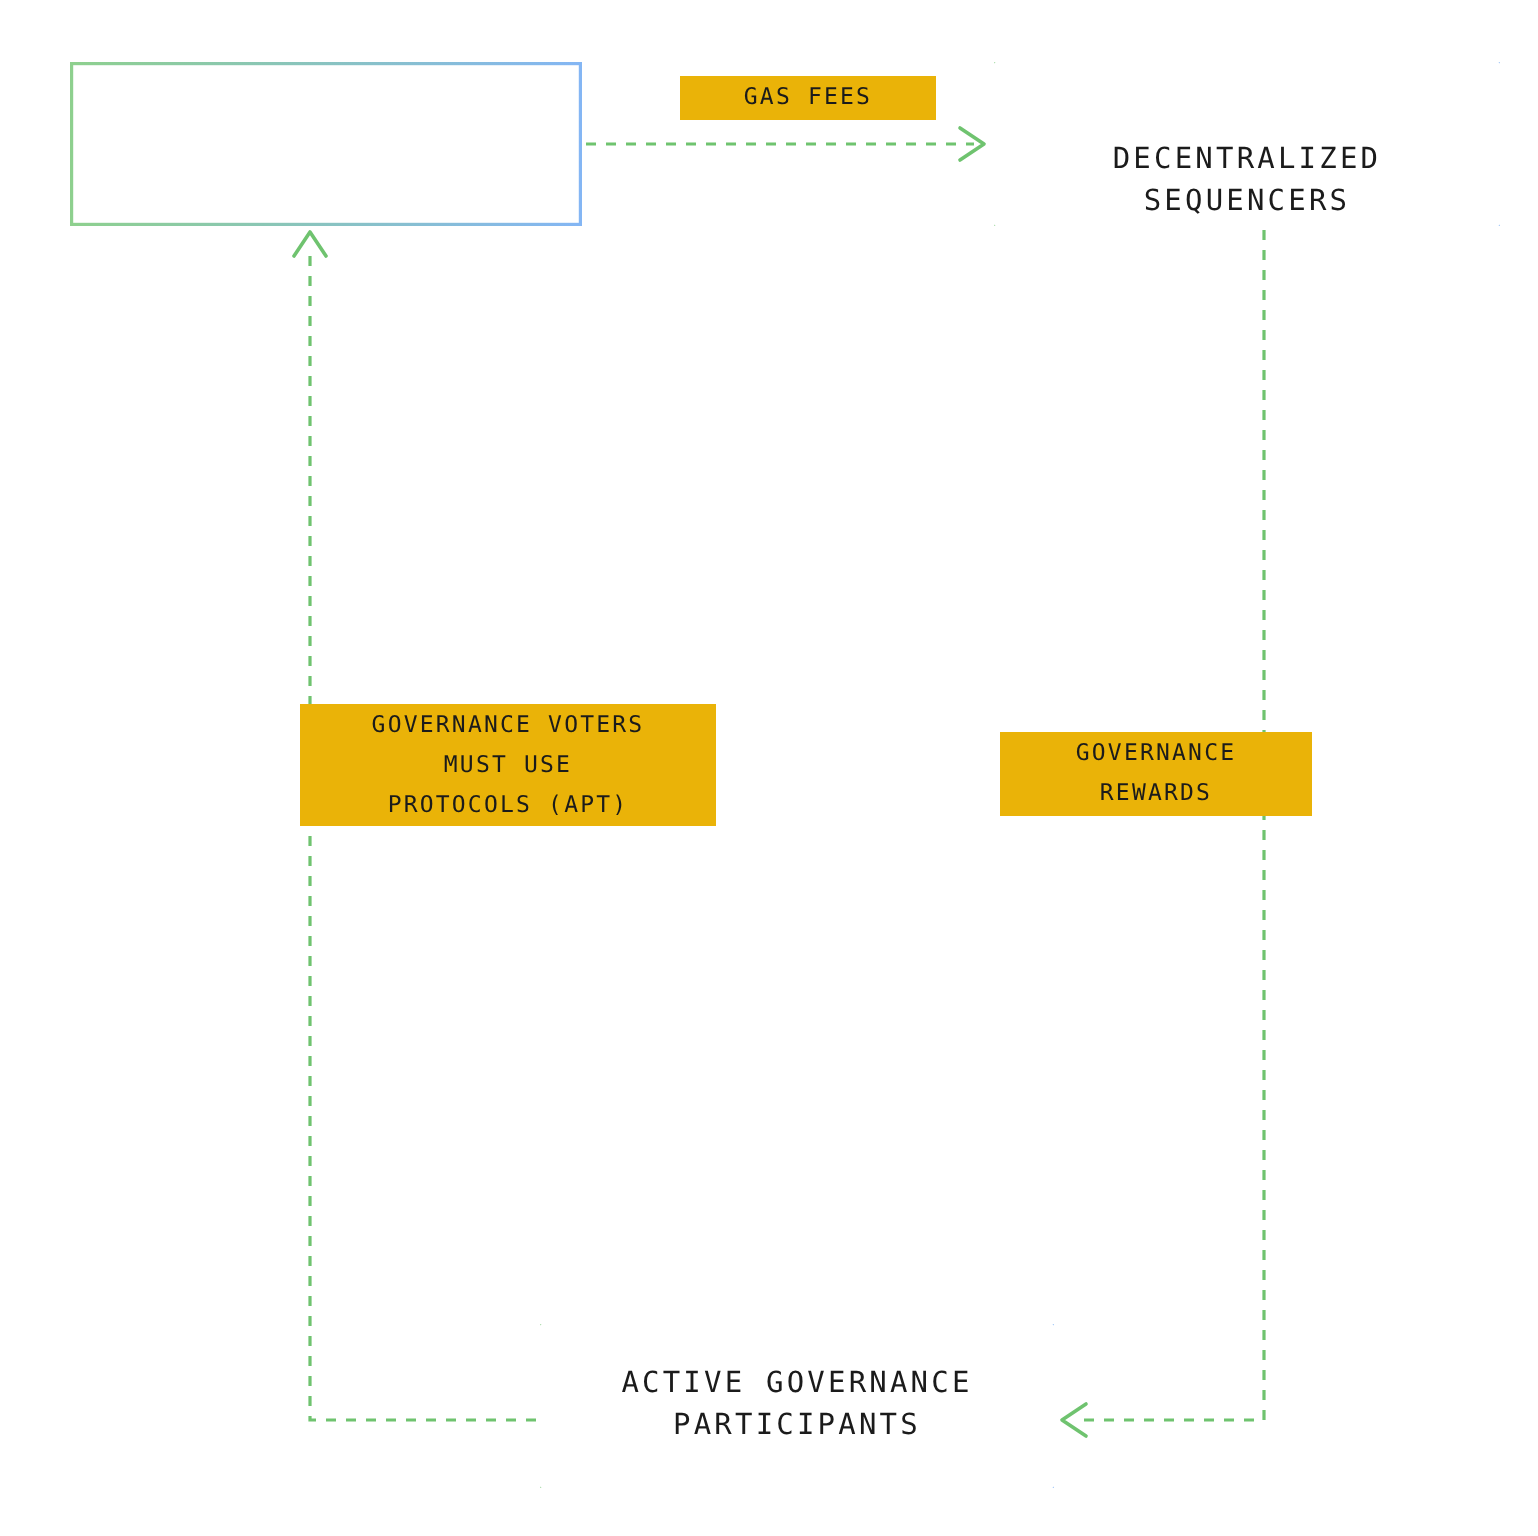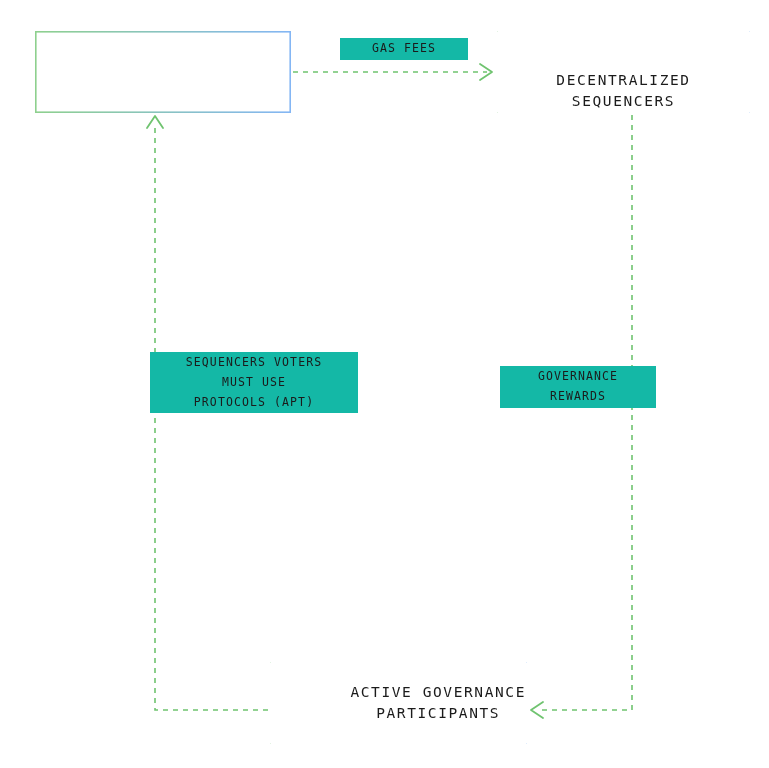--- a/index.html
+++ b/index.html
@@ -50,27 +50,27 @@
   }
   .edge-label {
     position: absolute;
     font-family: "DejaVu Sans Mono", "Liberation Mono", monospace;
     font-size: 11.5px;
     line-height: 1.72;
     letter-spacing: 1.1px;
     color: #1b1b1b;
     text-align: center;
     white-space: pre-line;
-    background: #14b8a6;
+    background: #eab308;
     padding: 1px 4px;
     user-select: none;
   }
   #node-apps       { left: 35px;  top: 31px;  width: 256px; height: 82px; }
   #node-sequencers { left: 497px; top: 31px;  width: 253px; height: 82px; align-items: flex-end; }
-  #node-governance { left: 270px; top: 662px; width: 257px; height: 82px; justify-content: flex-end; }
+  #node-governance { left: 270px; top: 662px; width: 257px; height: 82px; }
 
   #label-gas-fees   { left: 340px; top: 38px;  width: 120px; }
   #label-governance { left: 150px; top: 352px; width: 200px; }
   #label-sequencer  { left: 500px; top: 366px; width: 148px; }
 </style>
 </head>
 <body>
 
 <div id="diagram-root">
 
@@ -108,20 +108,20 @@
 SEQUENCERS</span>
   </div>
 
   <div class="node-box" id="node-governance">
     <span class="node-label">ACTIVE GOVERNANCE
 PARTICIPANTS</span>
   </div>
 
   <div class="edge-label" id="label-gas-fees">GAS FEES</div>
 
-  <div class="edge-label" id="label-governance">SEQUENCERS VOTERS
+  <div class="edge-label" id="label-governance">GOVERNANCE VOTERS
 MUST USE
 PROTOCOLS (APT)</div>
 
   <div class="edge-label" id="label-sequencer">GOVERNANCE
 REWARDS</div>
 
 </div>
 
 </body></html>

